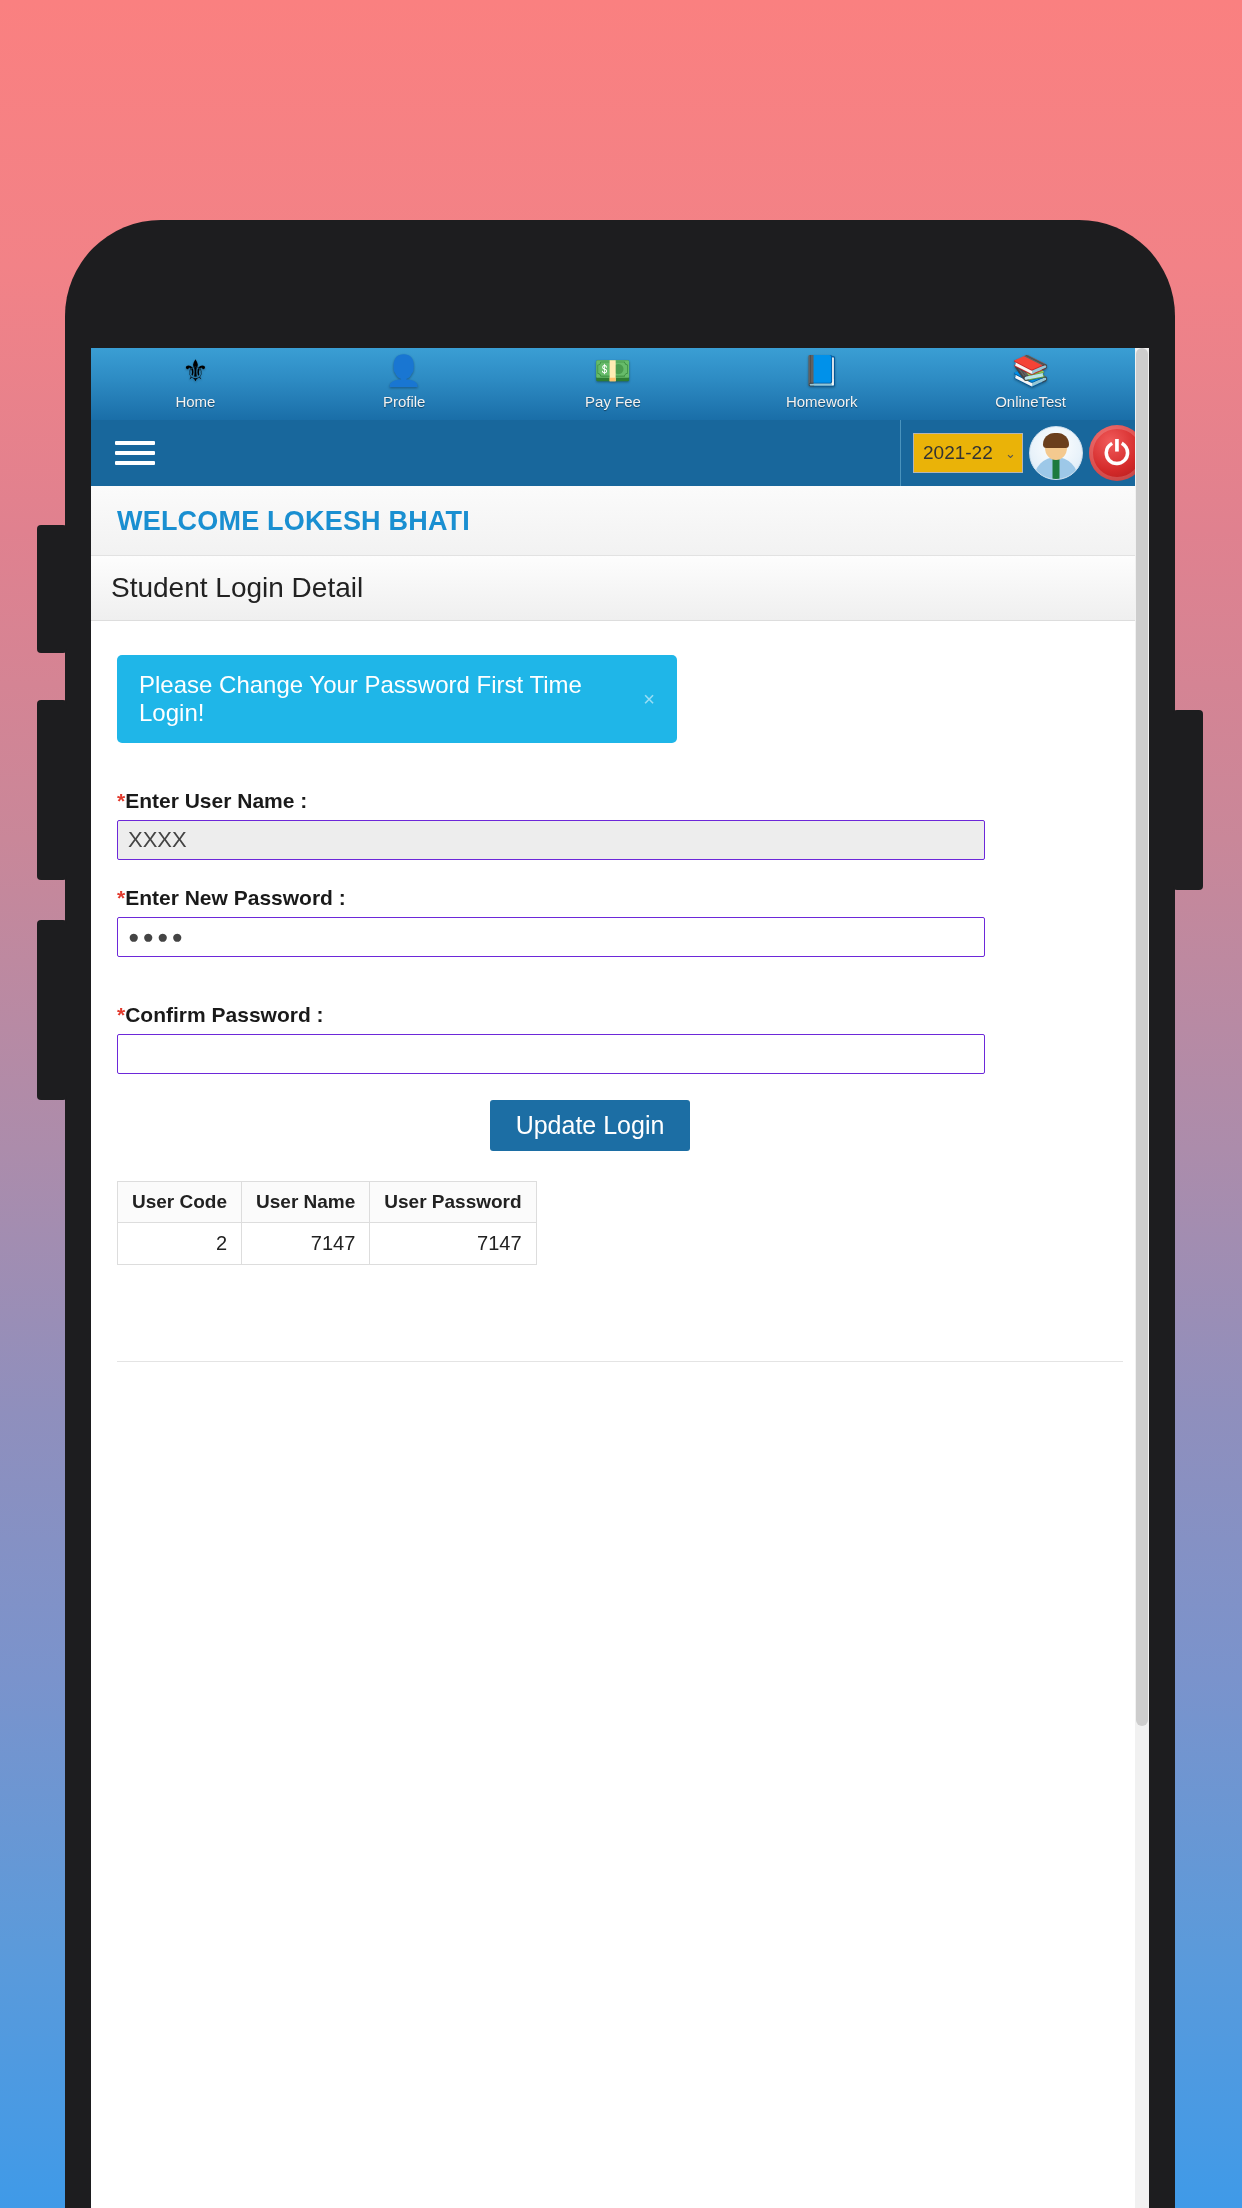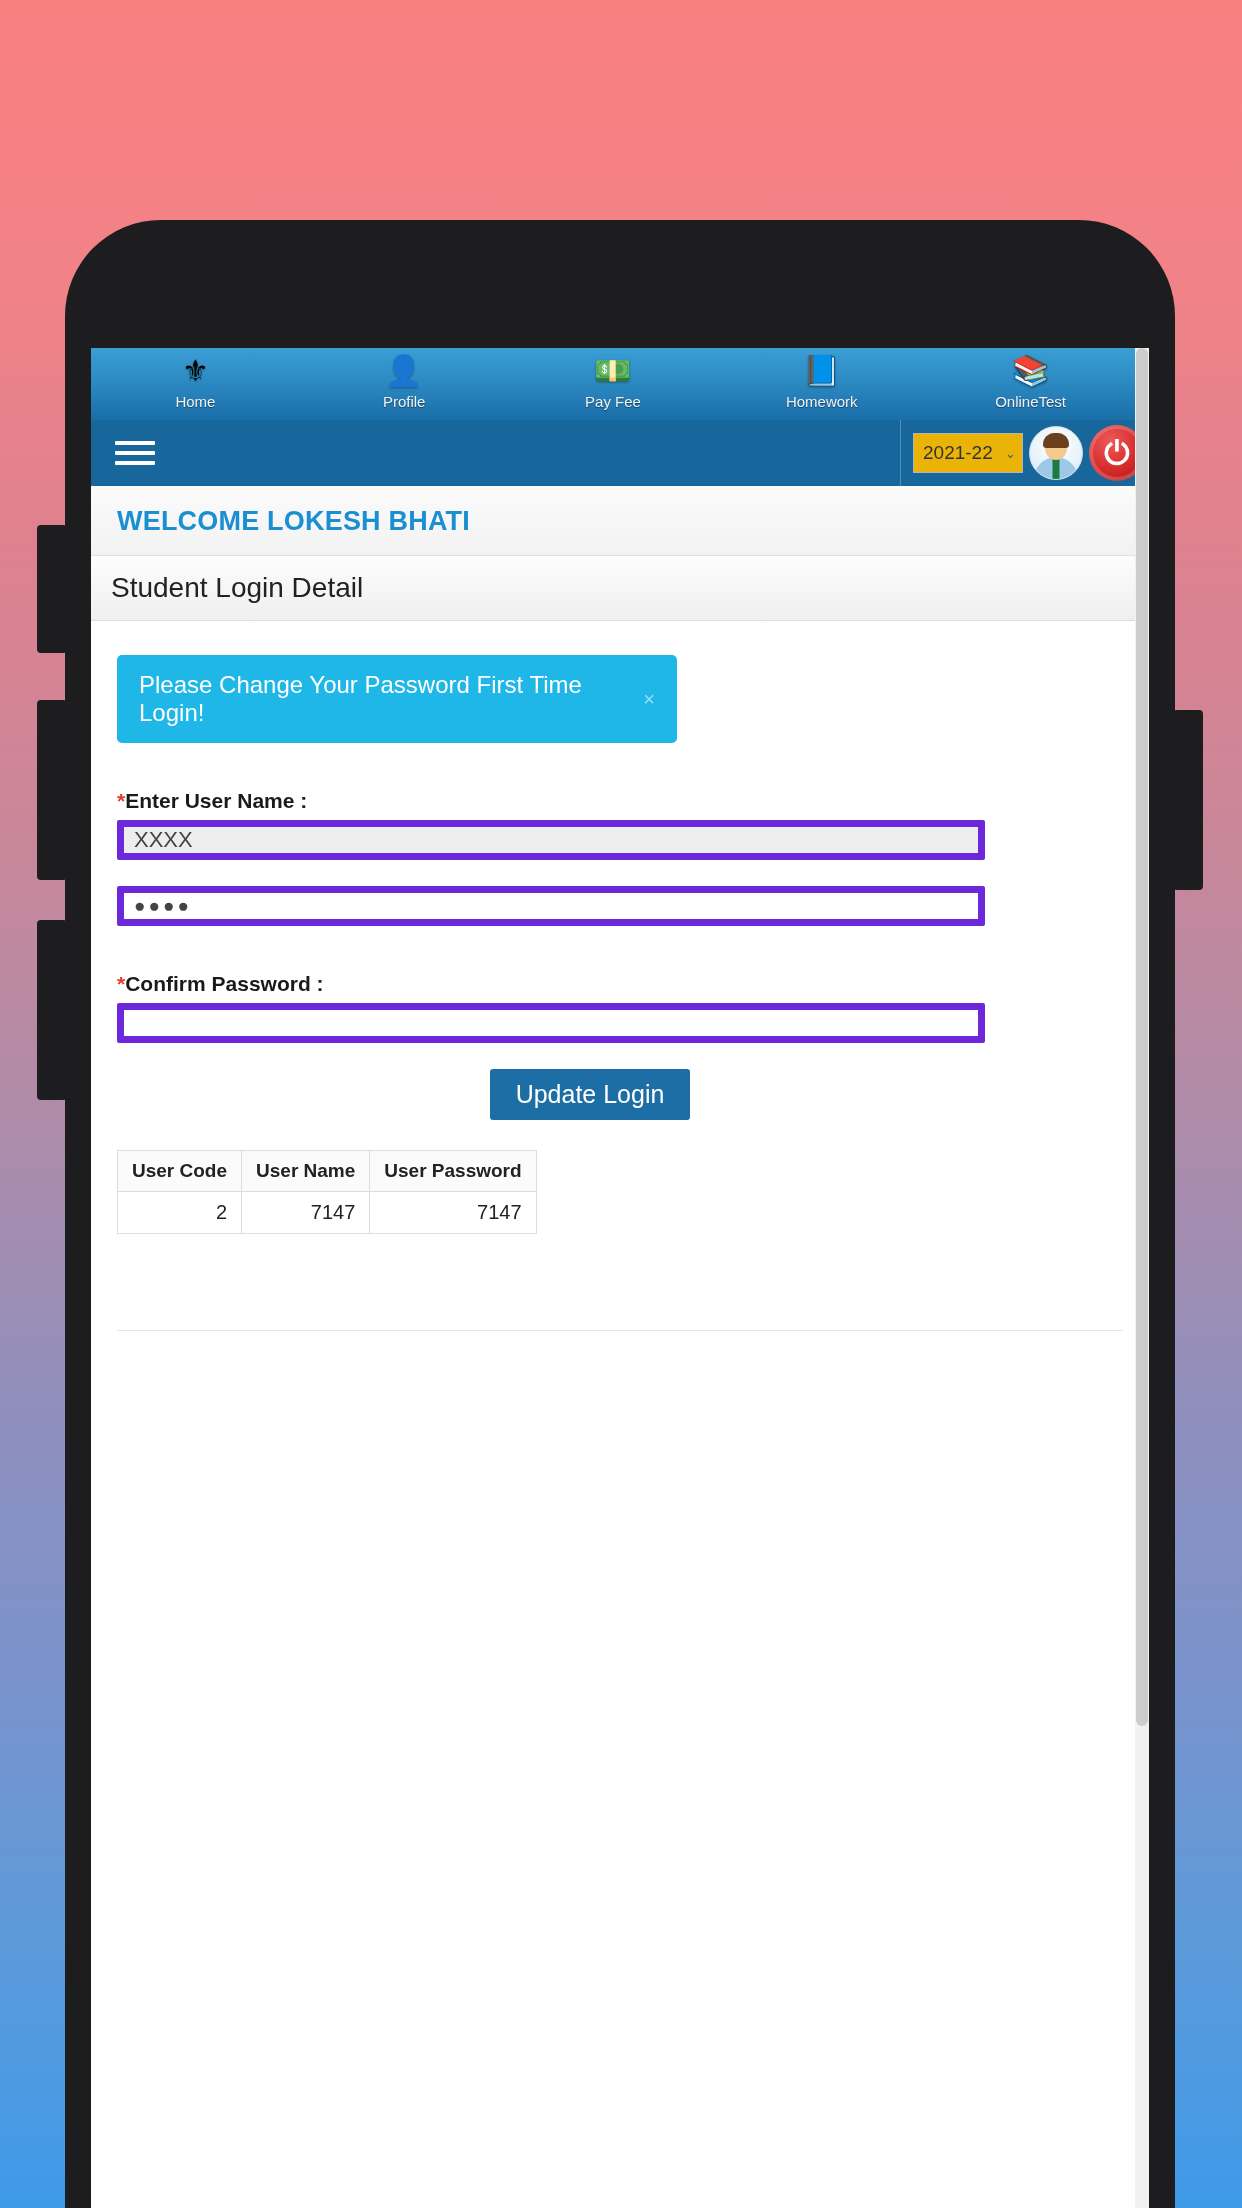--- a/index.html
+++ b/index.html
@@ -233,21 +233,21 @@
     color: #1a1a1a;
     margin-bottom: 7px;
     font-weight: bold;
   }
   .req { color: #e23b2e; }
 
   .text-input {
     display: block;
     width: 868px;
     height: 40px;
-    border: 7px solid #6d28d9;
+    border: 1px solid #6d28d9;
     background: #ffffff;
     font-family: "Liberation Sans", sans-serif;
     font-size: 22px;
     color: #444;
     padding: 0 10px;
     border-radius: 2px;
     margin-bottom: 26px;
   }
   .text-input.readonly { background: #ededed; }
   .text-input.pwd { letter-spacing: 3px; font-size: 19px; }
@@ -394,20 +394,23 @@
         <div class="alert">
           <span>Please Change Your Password First Time Login!</span>
           <span class="alert-close">×</span>
         </div>
 
         <div class="field-label">
           <span class="req">*</span><span>Enter User Name :</span>
         </div>
         <input class="text-input readonly" type="text" readonly="" value="XXXX" style="">
 
+        <div class="field-label">
+          <span class="req">*</span><span>Enter New Password :</span>
+        </div>
         <input class="text-input pwd" type="text" value="●●●●" style="">
 
         <div class="gap-lg"></div>
 
         <div class="field-label">
           <span class="req">*</span><span>Confirm Password :</span>
         </div>
         <input class="text-input" type="password" value="" style="">
 
         <div class="btn-row">

